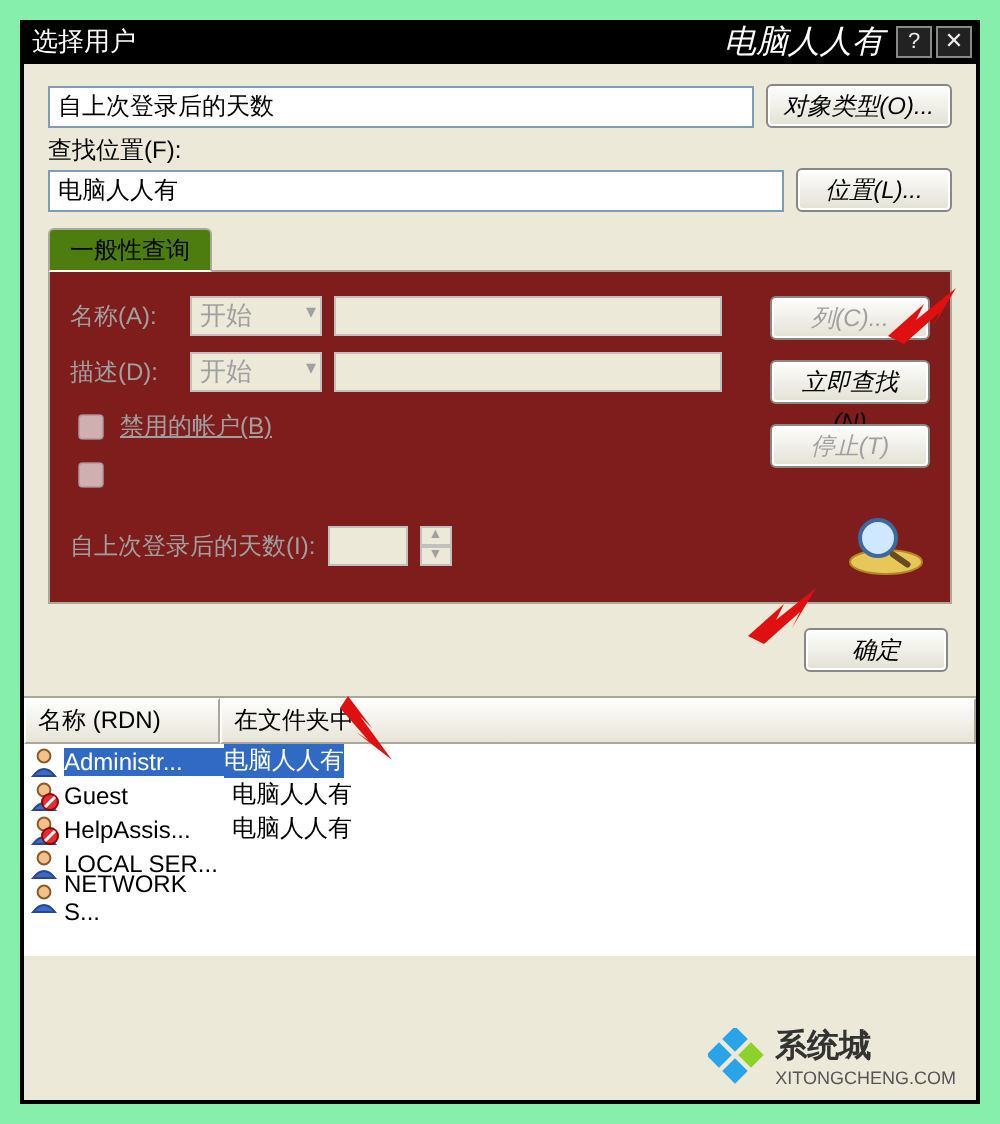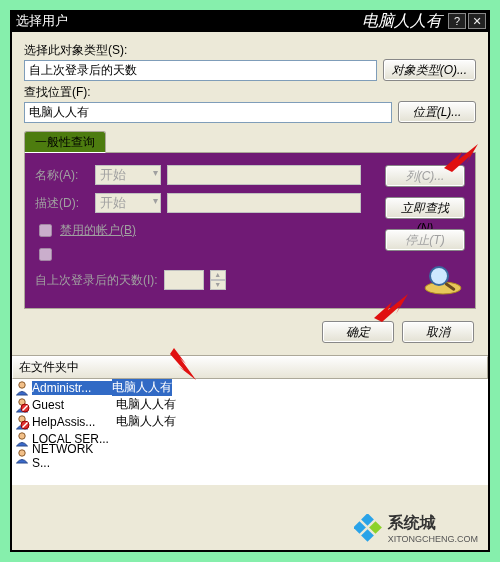--- a/index.html
+++ b/index.html
@@ -97,21 +97,21 @@
     border: 1px solid #aca899;
     border-bottom: 1px solid #fff;
     background: #4d7c0f;
     padding: 0 10px;
     line-height: 20px;
     border-radius: 3px 3px 0 0;
   }
   .tabbody {
     border: 1px solid #aca899;
     border-top: none;
-    background: #701a75;
+    background: #7f1d1d;
     padding: 12px 10px 10px 10px;
     display: flex;
     gap: 24px;
   }
   .formcol { flex: 1; }
   .sidecol { width: 80px; display: flex; flex-direction: column; gap: 10px; align-items: stretch; }
   .frow { display: flex; align-items: center; gap: 6px; margin-bottom: 8px; }
   .flabel { width: 54px; color: #a0a0a0; font-size: 12px; }
   .combo {
     width: 66px; height: 20px;
@@ -199,21 +199,20 @@
     <span class="spacer"></span>
     <span class="brand">电脑人人有</span>
     <div class="btns">
       <div class="btn">?</div>
       <div class="btn">✕</div>
     </div>
   </div>
 
   <div class="panel">
     <div class="upper">
-      <div class="label">选择此对象类型(S):</div>
       <div class="row">
         <div class="textbox" style="flex:1">自上次登录后的天数</div>
         <div class="btn3d">对象类型(O)...</div>
       </div>
 
       <div class="label">查找位置(F):</div>
       <div class="row">
         <div class="textbox" style="flex:1">电脑人人有</div>
         <div class="btn3d">位置(L)...</div>
       </div>
@@ -234,21 +233,21 @@
             <div class="combo">开始</div>
             <div class="tinput"></div>
           </div>
           <label class="cb">
             <input type="checkbox" disabled="" style="">
             <span>禁用的帐户(B)</span>
           </label>
           <label class="cb">
             <input type="checkbox" disabled="" style="">
           </label>
-          <div class="frow" style="margin-top:6px">
+          <div class="frow" style="margin-top:16px">
             <div style="color:#a0a0a0">自上次登录后的天数(I):</div>
             <div class="numbox"></div>
             <div class="arrowbtns">
                   <div>▲</div>
                   <div>▼</div>
                 </div>
           </div>
         </div>
         <div class="sidecol">
           <div class="btn3d disabled">列(C)...</div>
@@ -257,25 +256,25 @@
           <svg class="magnifier" viewBox="0 0 44 36">
             <ellipse cx="22" cy="26" rx="18" ry="6" fill="#e8c75a" stroke="#b08a20"></ellipse>
             <circle cx="18" cy="14" r="9" fill="#cde8ff" stroke="#3a6aa0" stroke-width="2"></circle>
             <rect x="25" y="20" width="12" height="3" rx="1.5" fill="#6a4a20" transform="rotate(35 25 20)"></rect>
           </svg>
         </div>
       </div>
 
       <div class="dlgbtns">
         <div class="btn3d" style="min-width:72px">确定</div>
-        <div class="btn3d" style="min-width:72px">取消</div>
       </div>
     </div>
 
     <div class="listhdr">
+      <div class="col col1">名称 (RDN)</div>
       <div class="col col2">在文件夹中</div>
     </div>
     <div class="listbody" id="listbody">
           <div class="lrow sel">
             <span class="icon usericon"><svg width="16" height="16" viewBox="0 0 16 16">
     <circle cx="8" cy="5" r="3.2" fill="#f2c089" stroke="#8a5a2a"></circle>
     <path d="M2.5 15 Q8 8 13.5 15 Z" fill="#3a6acc" stroke="#28488a"></path>
 
   </svg></span>
             <span class="c1">Administr...</span>

